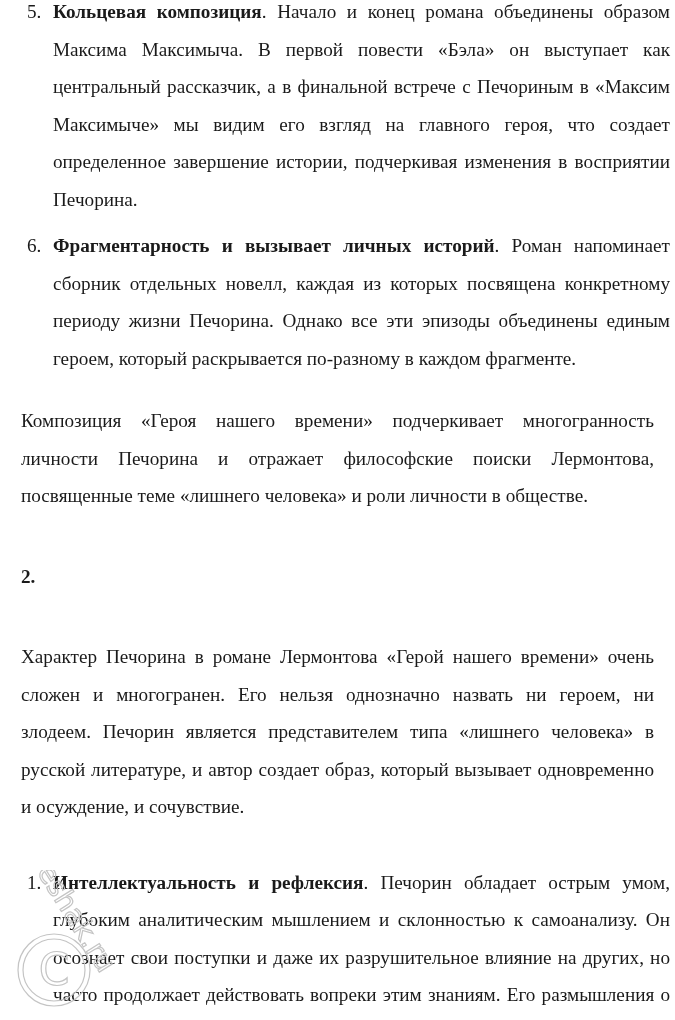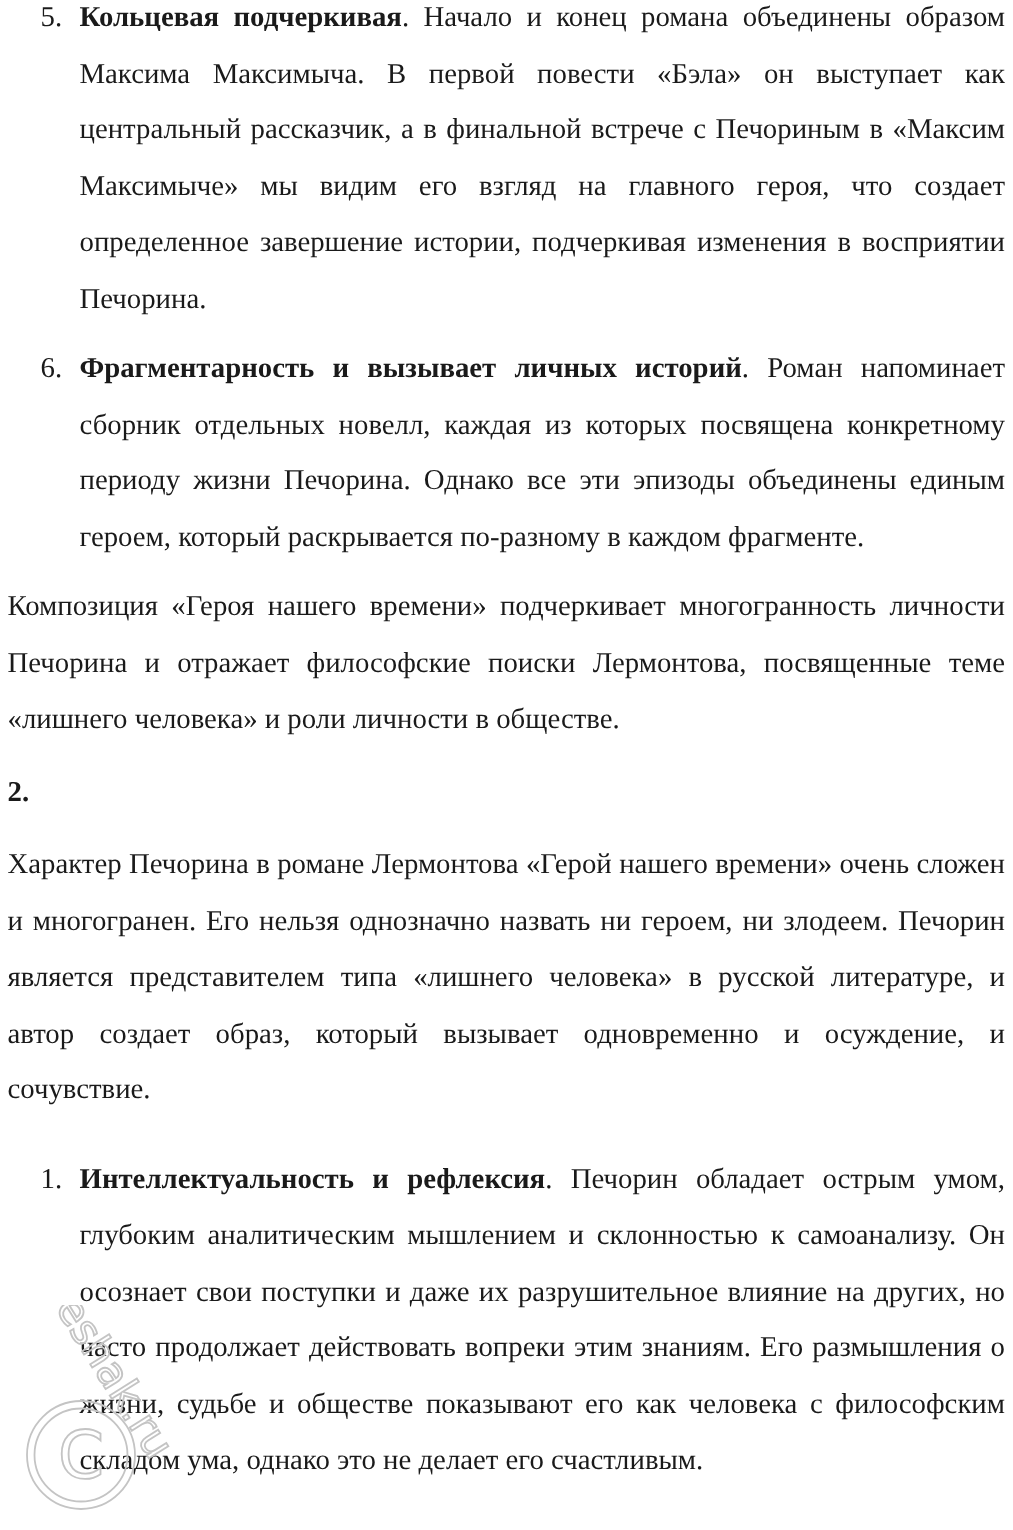--- a/index.html
+++ b/index.html
@@ -28,42 +28,42 @@
       padding-left: 48px;
       text-align: justify;
       margin: 0;
     }
     .list-item .num {
       position: absolute;
       left: 22px;
       top: 0;
     }
     .para {
-      margin: 0;
+      margin: 16px;
       text-align: justify;
     }
     .gap-sm { height: 9px; }
     .gap-md { height: 11px; }
     b { font-weight: bold; }
     .watermark {
       position: absolute;
       left: 14px;
       top: 870px;
       width: 150px;
       height: 150px;
       pointer-events: none;
     }
   </style>
 </head>
 <body>
 
 <div class="page">
 
   <p class="list-item">
-    <span class="num">5.</span><b>Кольцевая подчеркивая</b><span>. Начало и конец романа объединены образом Максима Максимыча. В первой повести «Бэла» он выступает как центральный рассказчик, а в финальной встрече с Печориным в «Максим Максимыче» мы видим его взгляд на главного героя, что создает определенное завершение истории, подчеркивая изменения в восприятии Печорина.</span>
+    <span class="num">5.</span><b>Кольцевая композиция</b><span>. Начало и конец романа объединены образом Максима Максимыча. В первой повести «Бэла» он выступает как центральный рассказчик, а в финальной встрече с Печориным в «Максим Максимыче» мы видим его взгляд на главного героя, что создает определенное завершение истории, подчеркивая изменения в восприятии Печорина.</span>
   </p>
 
   <div class="gap-sm"></div>
 
   <p class="list-item">
     <span class="num">6.</span><b>Фрагментарность и вызывает личных историй</b><span>. Роман напоминает сборник отдельных новелл, каждая из которых посвящена конкретному периоду жизни Печорина. Однако все эти эпизоды объединены единым героем, который раскрывается по-разному в каждом фрагменте.</span>
   </p>
 
   <div class="gap-sm"></div>
 

